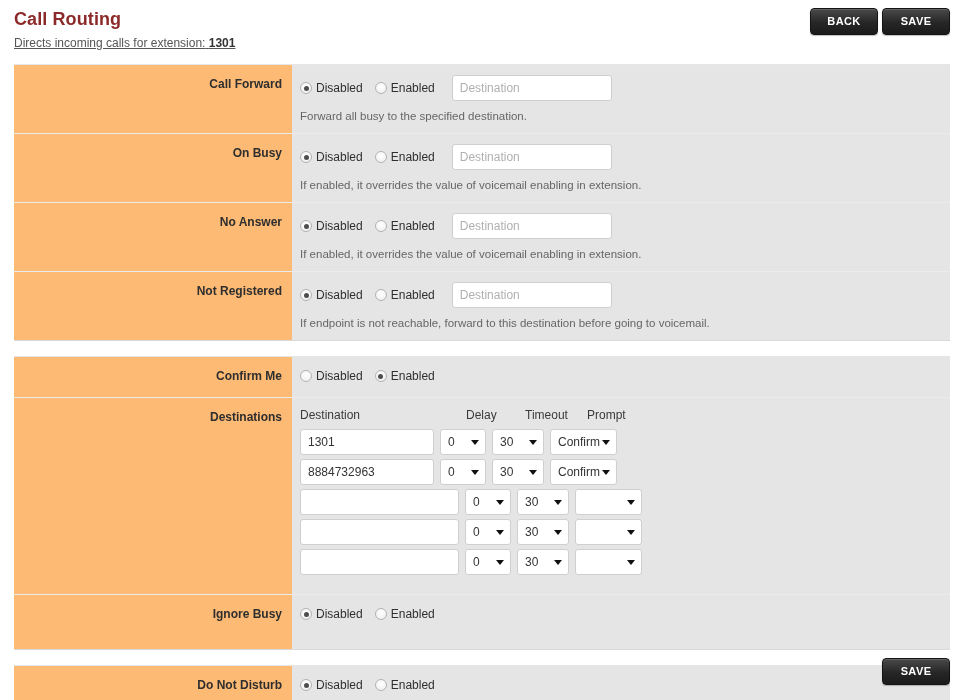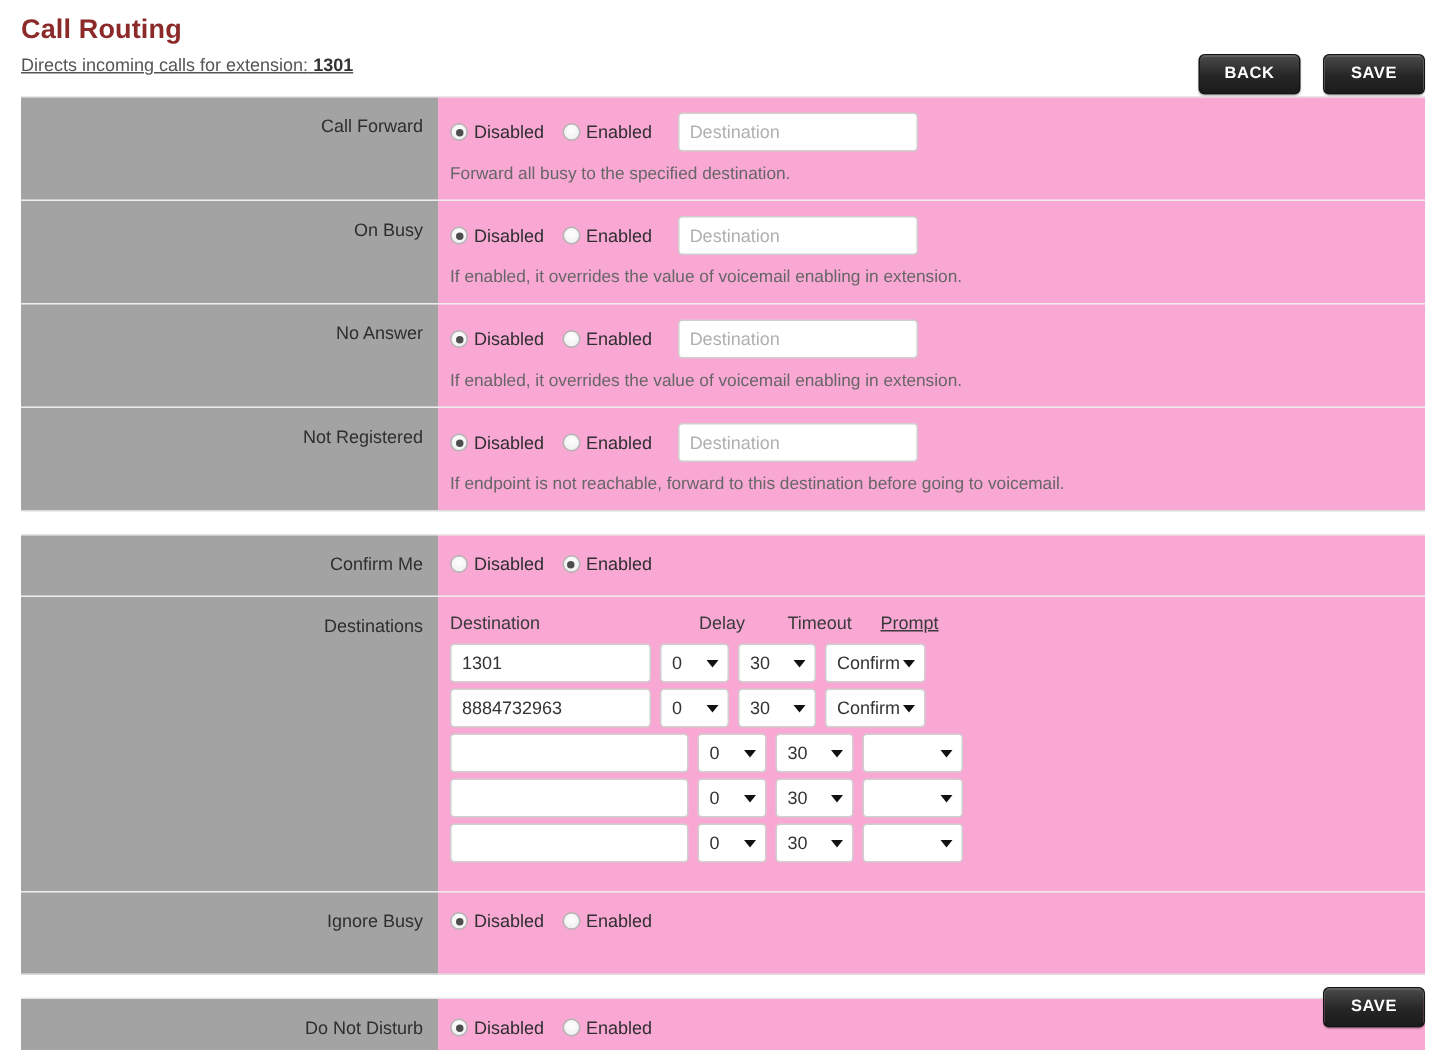--- a/index.html
+++ b/index.html
@@ -37,22 +37,21 @@
     line-height: 14px;
     text-decoration: underline;
   }
   .page-sub b { color: #333333; font-weight: bold; }
 
   .head-actions {
     position: absolute;
     top: 8px;
     right: 14px;
     display: flex;
-    gap: 15px;
-    margin-top: 28px;
+    gap: 4px;
   }
   .btn {
     display: inline-block;
     min-width: 46px;
     padding: 6px 10px 7px 10px;
     font-family: "Liberation Sans", sans-serif;
     font-size: 11px;
     font-weight: bold;
     letter-spacing: .4px;
     color: #ffffff;
@@ -79,33 +78,33 @@
     display: flex;
     align-items: stretch;
     border-bottom: 1px solid #ececec;
     min-height: 54px;
   }
   .row:last-child { border-bottom: none; }
 
   .row-label {
     width: 278px;
     flex: 0 0 278px;
-    background: #a3a3a3;
+    background: #fdba74;
     text-align: right;
     padding: 12px 10px 12px 8px;
     box-sizing: border-box;
     font-size: 12px;
-    font-weight: normal;
+    font-weight: bold;
     color: #2e2e2e;
   }
   .row-body {
     flex: 1 1 auto;
     padding: 10px 0 10px 8px;
     box-sizing: border-box;
-    background: #f9a8d4;
+    background: #e5e5e5;
   }
 
   
   .radio-line {
     display: flex;
     align-items: center;
     height: 18px;
     gap: 5px;
   }
   .radio-opt {
@@ -174,21 +173,21 @@
     gap: 6px;
     margin-bottom: 7px;
   }
   .dest-head span {
     font-size: 12px;
     color: #3a3a3a;
   }
   .dh-dest { width: 160px; }
   .dh-delay { width: 53px; }
   .dh-timeout { width: 56px; }
-  .dh-prompt { width: 88px; text-decoration: underline; }
+  .dh-prompt { width: 88px; }
 
   .dest-row {
     display: flex;
     gap: 6px;
     margin-bottom: 4px;
     align-items: center;
   }
   .dest-row:last-child { margin-bottom: 0; }
 
   .dest-input { width: 134px; }

